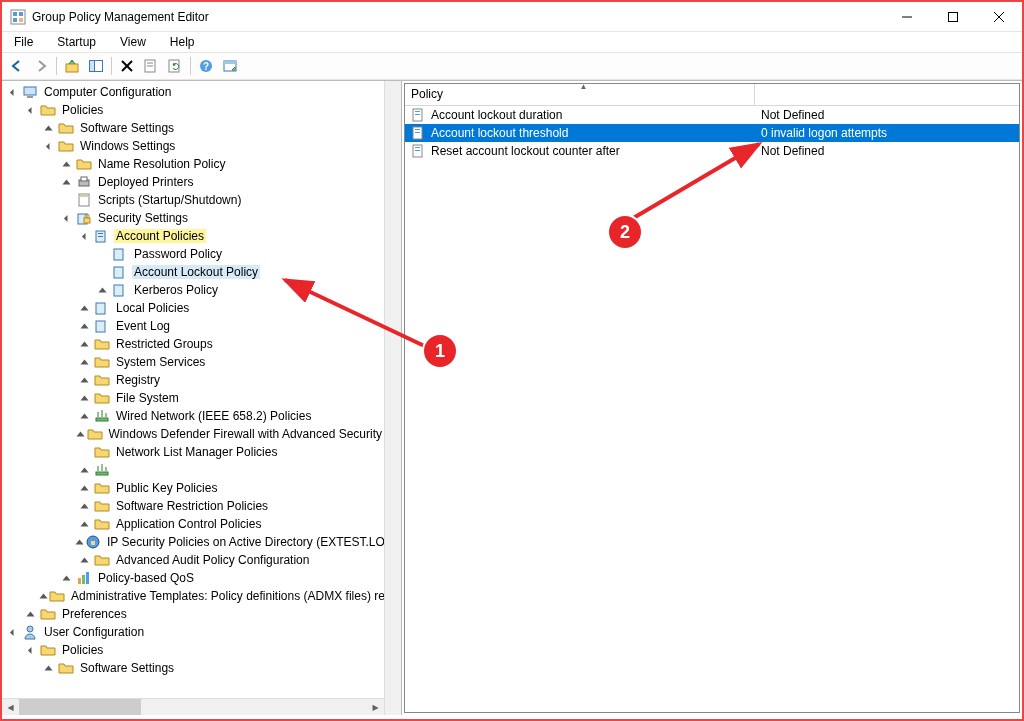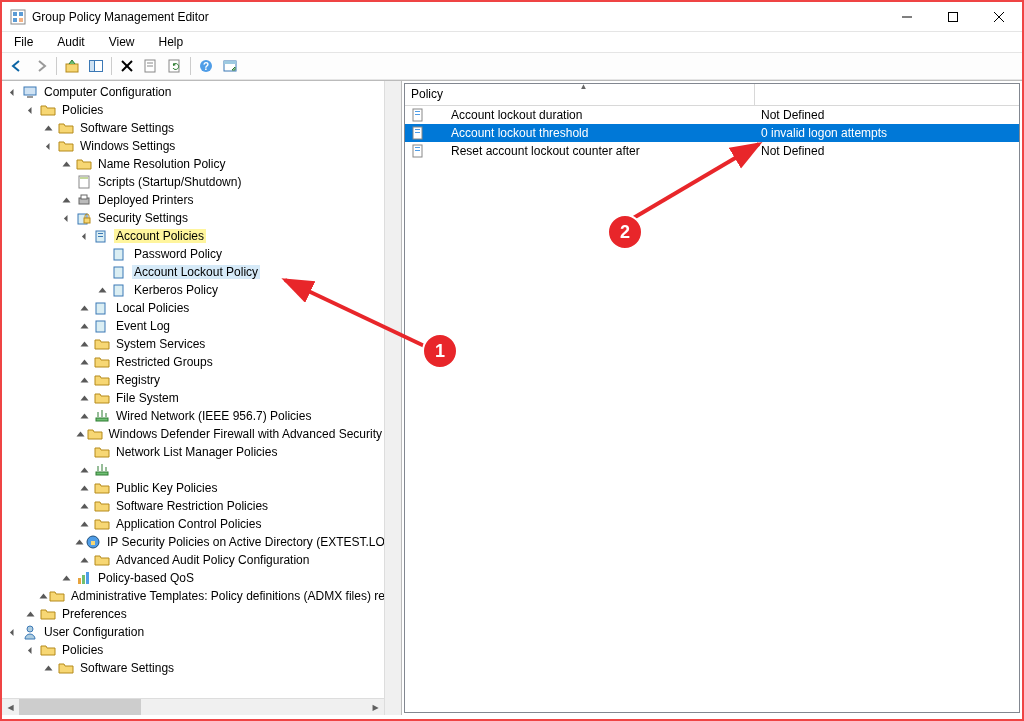--- a/index.html
+++ b/index.html
@@ -47,21 +47,21 @@
   
   .listview { flex: 1; border: 1px solid #828790; display: flex; flex-direction: column; }
   .lv-header { display: flex; height: 22px; border-bottom: 1px solid #d8d8d8; }
   .lv-col { padding: 3px 6px 0 6px; border-right: 1px solid #d8d8d8; position: relative; }
   .lv-col.c1 { width: 350px; }
   .lv-col.c2 { flex: 1; }
   .sort-arrow { position: absolute; left: 50%; top: -2px; font-size: 8px; color: #666; }
   .lv-body { flex: 1; }
   .lv-row { display: flex; height: 18px; align-items: center; }
   .lv-row.selected { background: #0078d7; color: #fff; }
-  .lv-cell { padding: 0 6px; display: flex; align-items: center; gap: 20px; }
+  .lv-cell { padding: 0 6px; display: flex; align-items: center; }
   .lv-cell.c1 { width: 350px; }
   .lv-cell.c2 { flex: 1; }
   .lv-cell .ico { margin-right: 4px; }
 
   
   .hscroll { height: 17px; background: #f0f0f0; border-top: 1px solid #ddd; display: flex; align-items: center; }
   .hscroll .arrow { width: 17px; height: 100%; display: flex; align-items: center; justify-content: center; color: #606060; font-size: 8px; }
   .hscroll .track { flex: 1; height: 100%; position: relative; }
   .hscroll .thumb { position: absolute; left: 0; top: 0; bottom: 0; width: 35%; background: #cdcdcd; }
   .vscroll { width: 17px; background: #f0f0f0; border-left: 1px solid #ddd; }
@@ -105,21 +105,21 @@
           <svg width="10" height="10">
             <line x1="0" y1="0" x2="10" y2="10" stroke="#000"></line>
             <line x1="10" y1="0" x2="0" y2="10" stroke="#000"></line>
           </svg>
         </div>
     </div>
   </div>
 
   <div class="menubar">
     <span class="menu-item">File</span>
-    <span class="menu-item">Audit</span>
+    <span class="menu-item">Startup</span>
     <span class="menu-item">View</span>
     <span class="menu-item">Help</span>
   </div>
 
   <div class="toolbar">
     <div class="tb-btn">
         <svg width="16" height="16">
           <path d="M10 3 L4 8 L10 13" fill="none" stroke="#0a64a4" stroke-width="2"></path>
         </svg>
       </div>
@@ -238,40 +238,40 @@
                                   <span class="ico">
                                     <svg width="16" height="16">
                                       <path d="M1 4 h5 l1 2 h8 v7 h-14 z" fill="#f7d774" stroke="#b58a1b"></path>
                                     </svg>
                                   </span>
                                   <span class="lbl">Name Resolution Policy</span>
                                 </div>
                               </li>
                             <li>
                                 <div class="row">
+                                  <span class="tw col"></span>
+                                  <span class="ico">
+                                    <svg width="16" height="16">
+                                      <rect x="3" y="6" width="10" height="6" fill="#bbb" stroke="#666"></rect>
+                                      <rect x="5" y="3" width="6" height="4" fill="#fff" stroke="#666"></rect>
+                                    </svg>
+                                  </span>
+                                  <span class="lbl">Deployed Printers</span>
+                                </div>
+                              </li>
+                            <li>
+                                <div class="row">
                                   <span class="tw none"></span>
                                   <span class="ico">
                                     <svg width="16" height="16">
                                       <rect x="3" y="2" width="10" height="12" fill="#fff" stroke="#888"></rect>
                                       <path d="M4 3 h8 v2 h-8 z" fill="#c4d79b"></path>
                                     </svg>
                                   </span>
                                   <span class="lbl">Scripts (Startup/Shutdown)</span>
-                                </div>
-                              </li>
-                            <li>
-                                <div class="row">
-                                  <span class="tw col"></span>
-                                  <span class="ico">
-                                    <svg width="16" height="16">
-                                      <rect x="3" y="6" width="10" height="6" fill="#bbb" stroke="#666"></rect>
-                                      <rect x="5" y="3" width="6" height="4" fill="#fff" stroke="#666"></rect>
-                                    </svg>
-                                  </span>
-                                  <span class="lbl">Deployed Printers</span>
                                 </div>
                               </li>
                             <li>
                               <div class="row">
                                   <span class="tw exp"></span>
                                   <span class="ico">
                                     <svg width="16" height="16">
                                       <rect x="2" y="4" width="9" height="10" fill="#dbeef3" stroke="#3b78b5"></rect>
                                       <rect x="8" y="8" width="6" height="5" fill="#f7d774" stroke="#b58a1b"></rect>
                                       <path d="M9 8 v-2 a2 2 0 0 1 4 0 v2" fill="none" stroke="#b58a1b"></path>
@@ -351,32 +351,32 @@
                                     </div>
                                   </li>
                                 <li>
                                     <div class="row">
                                       <span class="tw col"></span>
                                       <span class="ico">
                                         <svg width="16" height="16">
                                           <path d="M1 4 h5 l1 2 h8 v7 h-14 z" fill="#f7d774" stroke="#b58a1b"></path>
                                         </svg>
                                       </span>
+                                      <span class="lbl">Restricted Groups</span>
+                                    </div>
+                                  </li>
+                                <li>
+                                    <div class="row">
+                                      <span class="tw col"></span>
+                                      <span class="ico">
+                                        <svg width="16" height="16">
+                                          <path d="M1 4 h5 l1 2 h8 v7 h-14 z" fill="#f7d774" stroke="#b58a1b"></path>
+                                        </svg>
+                                      </span>
                                       <span class="lbl">System Services</span>
-                                    </div>
-                                  </li>
-                                <li>
-                                    <div class="row">
-                                      <span class="tw col"></span>
-                                      <span class="ico">
-                                        <svg width="16" height="16">
-                                          <path d="M1 4 h5 l1 2 h8 v7 h-14 z" fill="#f7d774" stroke="#b58a1b"></path>
-                                        </svg>
-                                      </span>
-                                      <span class="lbl">Restricted Groups</span>
                                     </div>
                                   </li>
                                 <li>
                                     <div class="row">
                                       <span class="tw col"></span>
                                       <span class="ico">
                                         <svg width="16" height="16">
                                           <path d="M1 4 h5 l1 2 h8 v7 h-14 z" fill="#f7d774" stroke="#b58a1b"></path>
                                         </svg>
                                       </span>
@@ -398,21 +398,21 @@
                                     <div class="row">
                                       <span class="tw col"></span>
                                       <span class="ico">
                                         <svg width="16" height="16">
                                           <rect x="2" y="10" width="12" height="3" fill="#6fbf73" stroke="#2e7d32"></rect>
                                           <line x1="4" y1="9" x2="4" y2="4" stroke="#2e7d32"></line>
                                           <line x1="8" y1="9" x2="8" y2="2" stroke="#2e7d32"></line>
                                           <line x1="12" y1="9" x2="12" y2="5" stroke="#2e7d32"></line>
                                         </svg>
                                       </span>
-                                      <span class="lbl">Wired Network (IEEE 956.7) Policies</span>
+                                      <span class="lbl">Wired Network (IEEE 658.2) Policies</span>
                                     </div>
                                   </li>
                                 <li>
                                     <div class="row">
                                       <span class="tw col"></span>
                                       <span class="ico">
                                         <svg width="16" height="16">
                                           <path d="M1 4 h5 l1 2 h8 v7 h-14 z" fill="#f7d774" stroke="#b58a1b"></path>
                                         </svg>
                                       </span>

